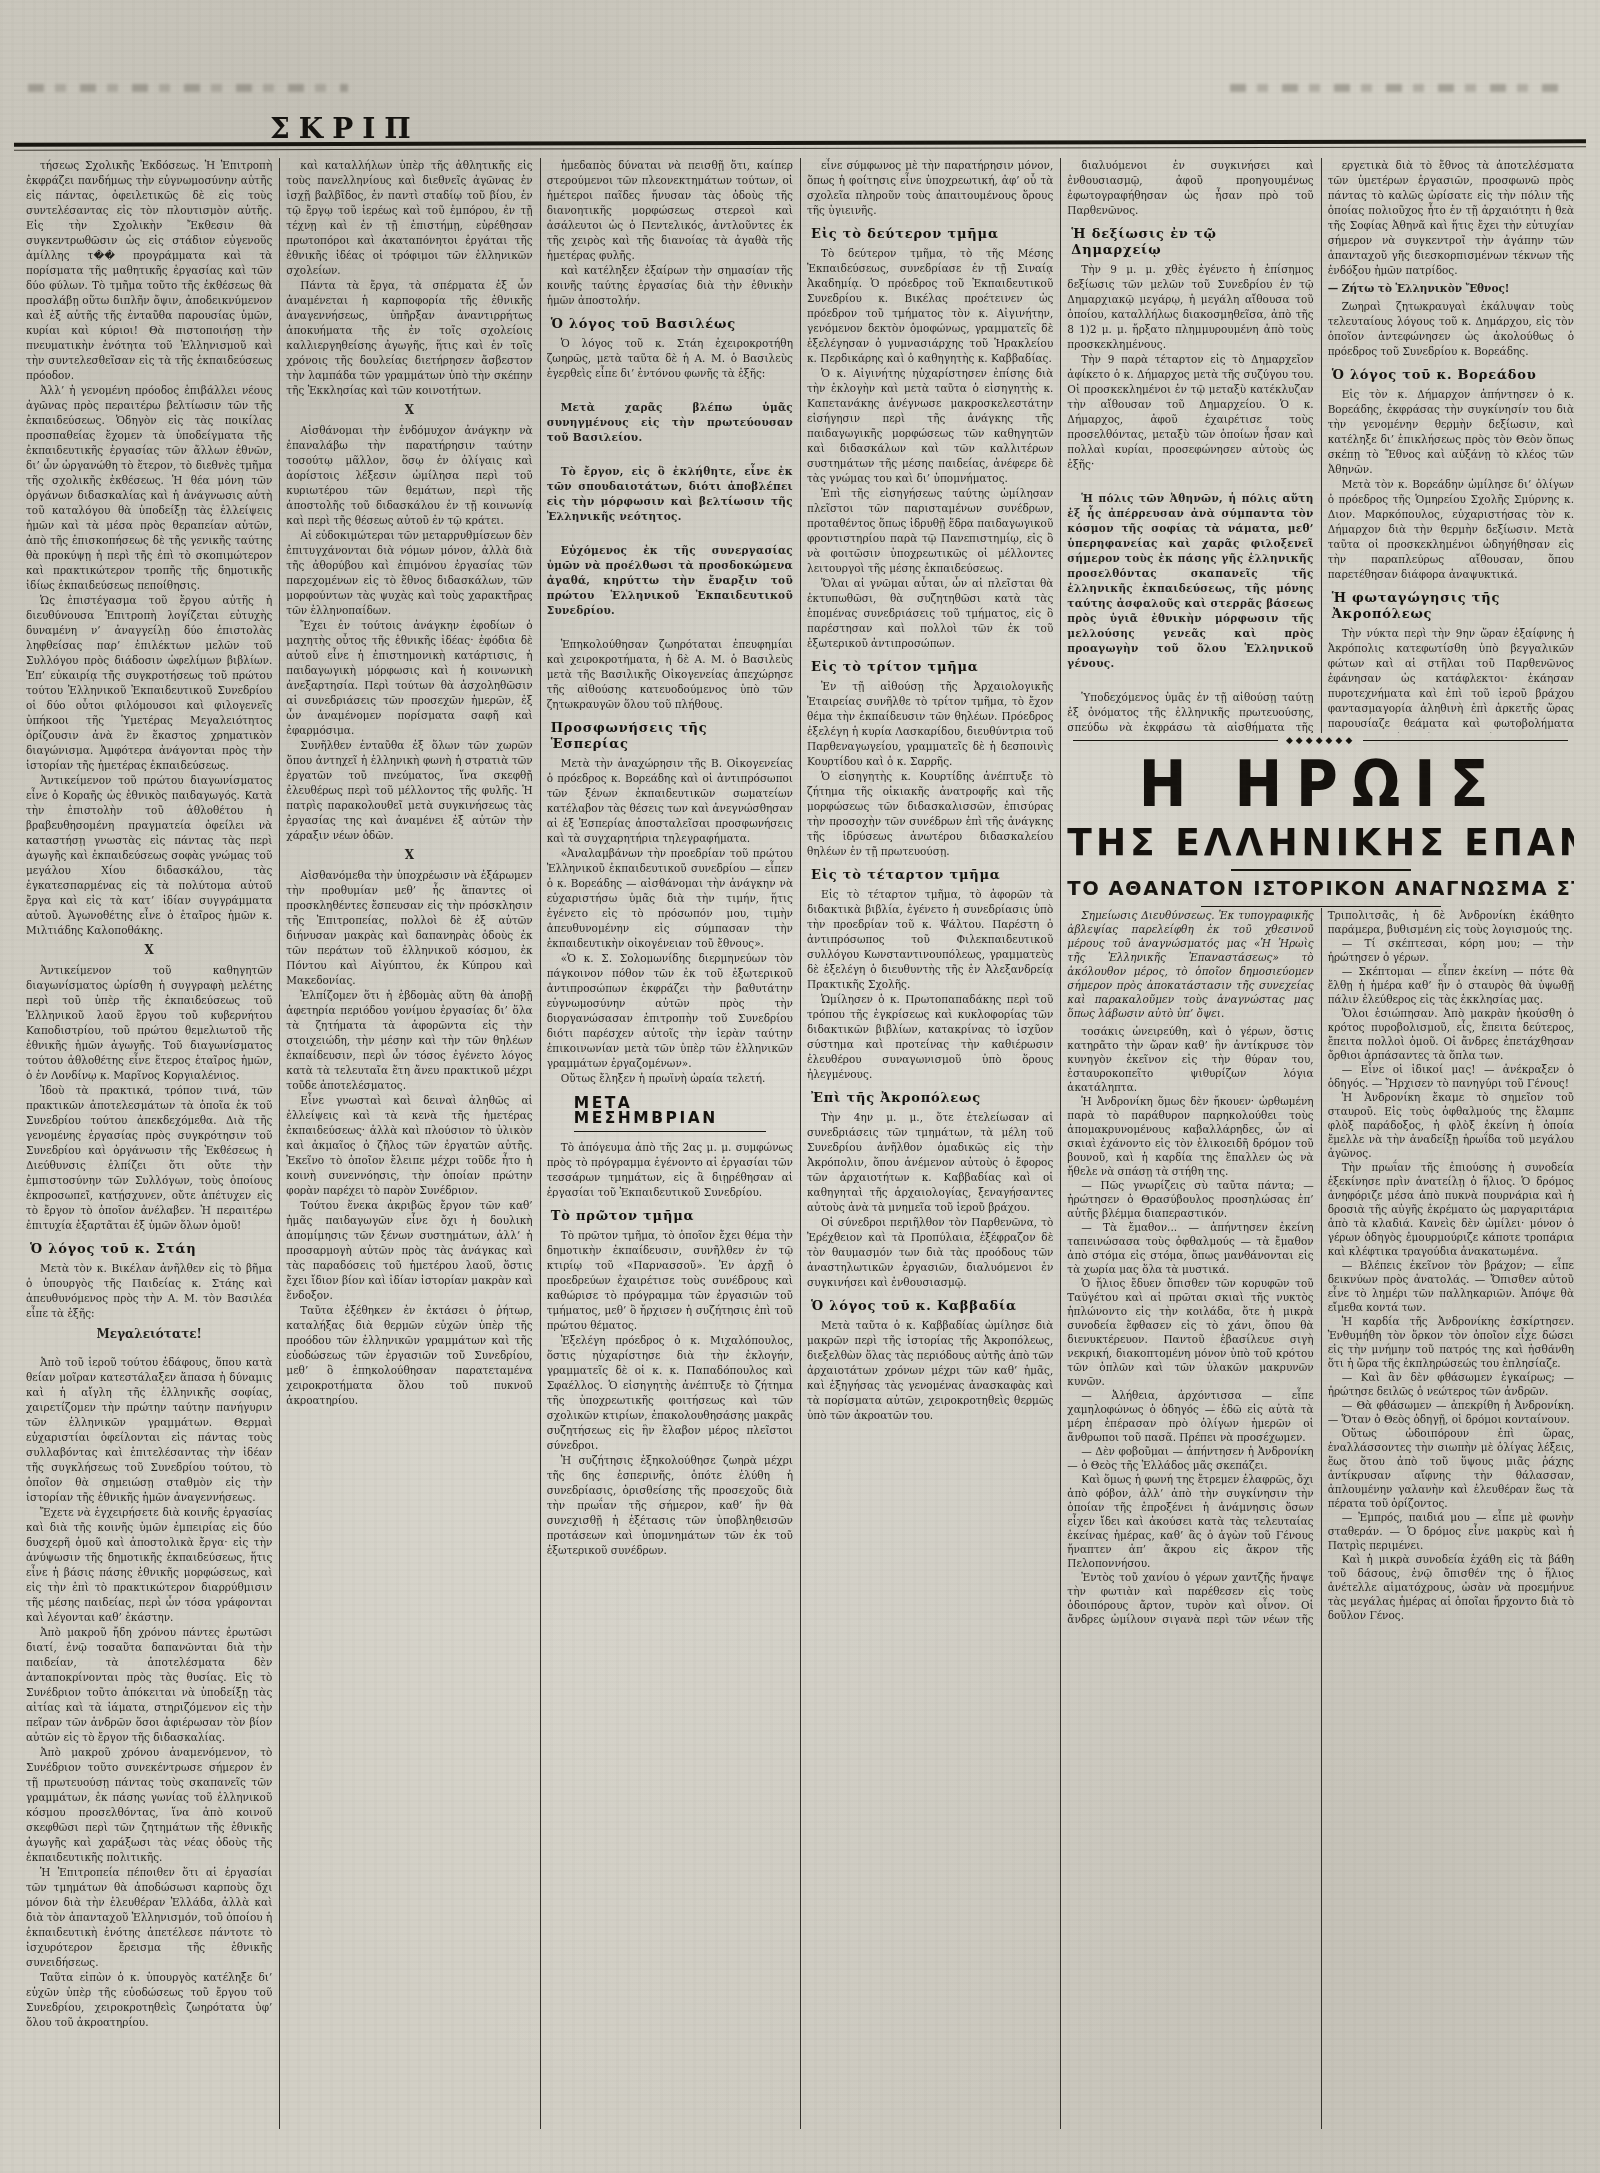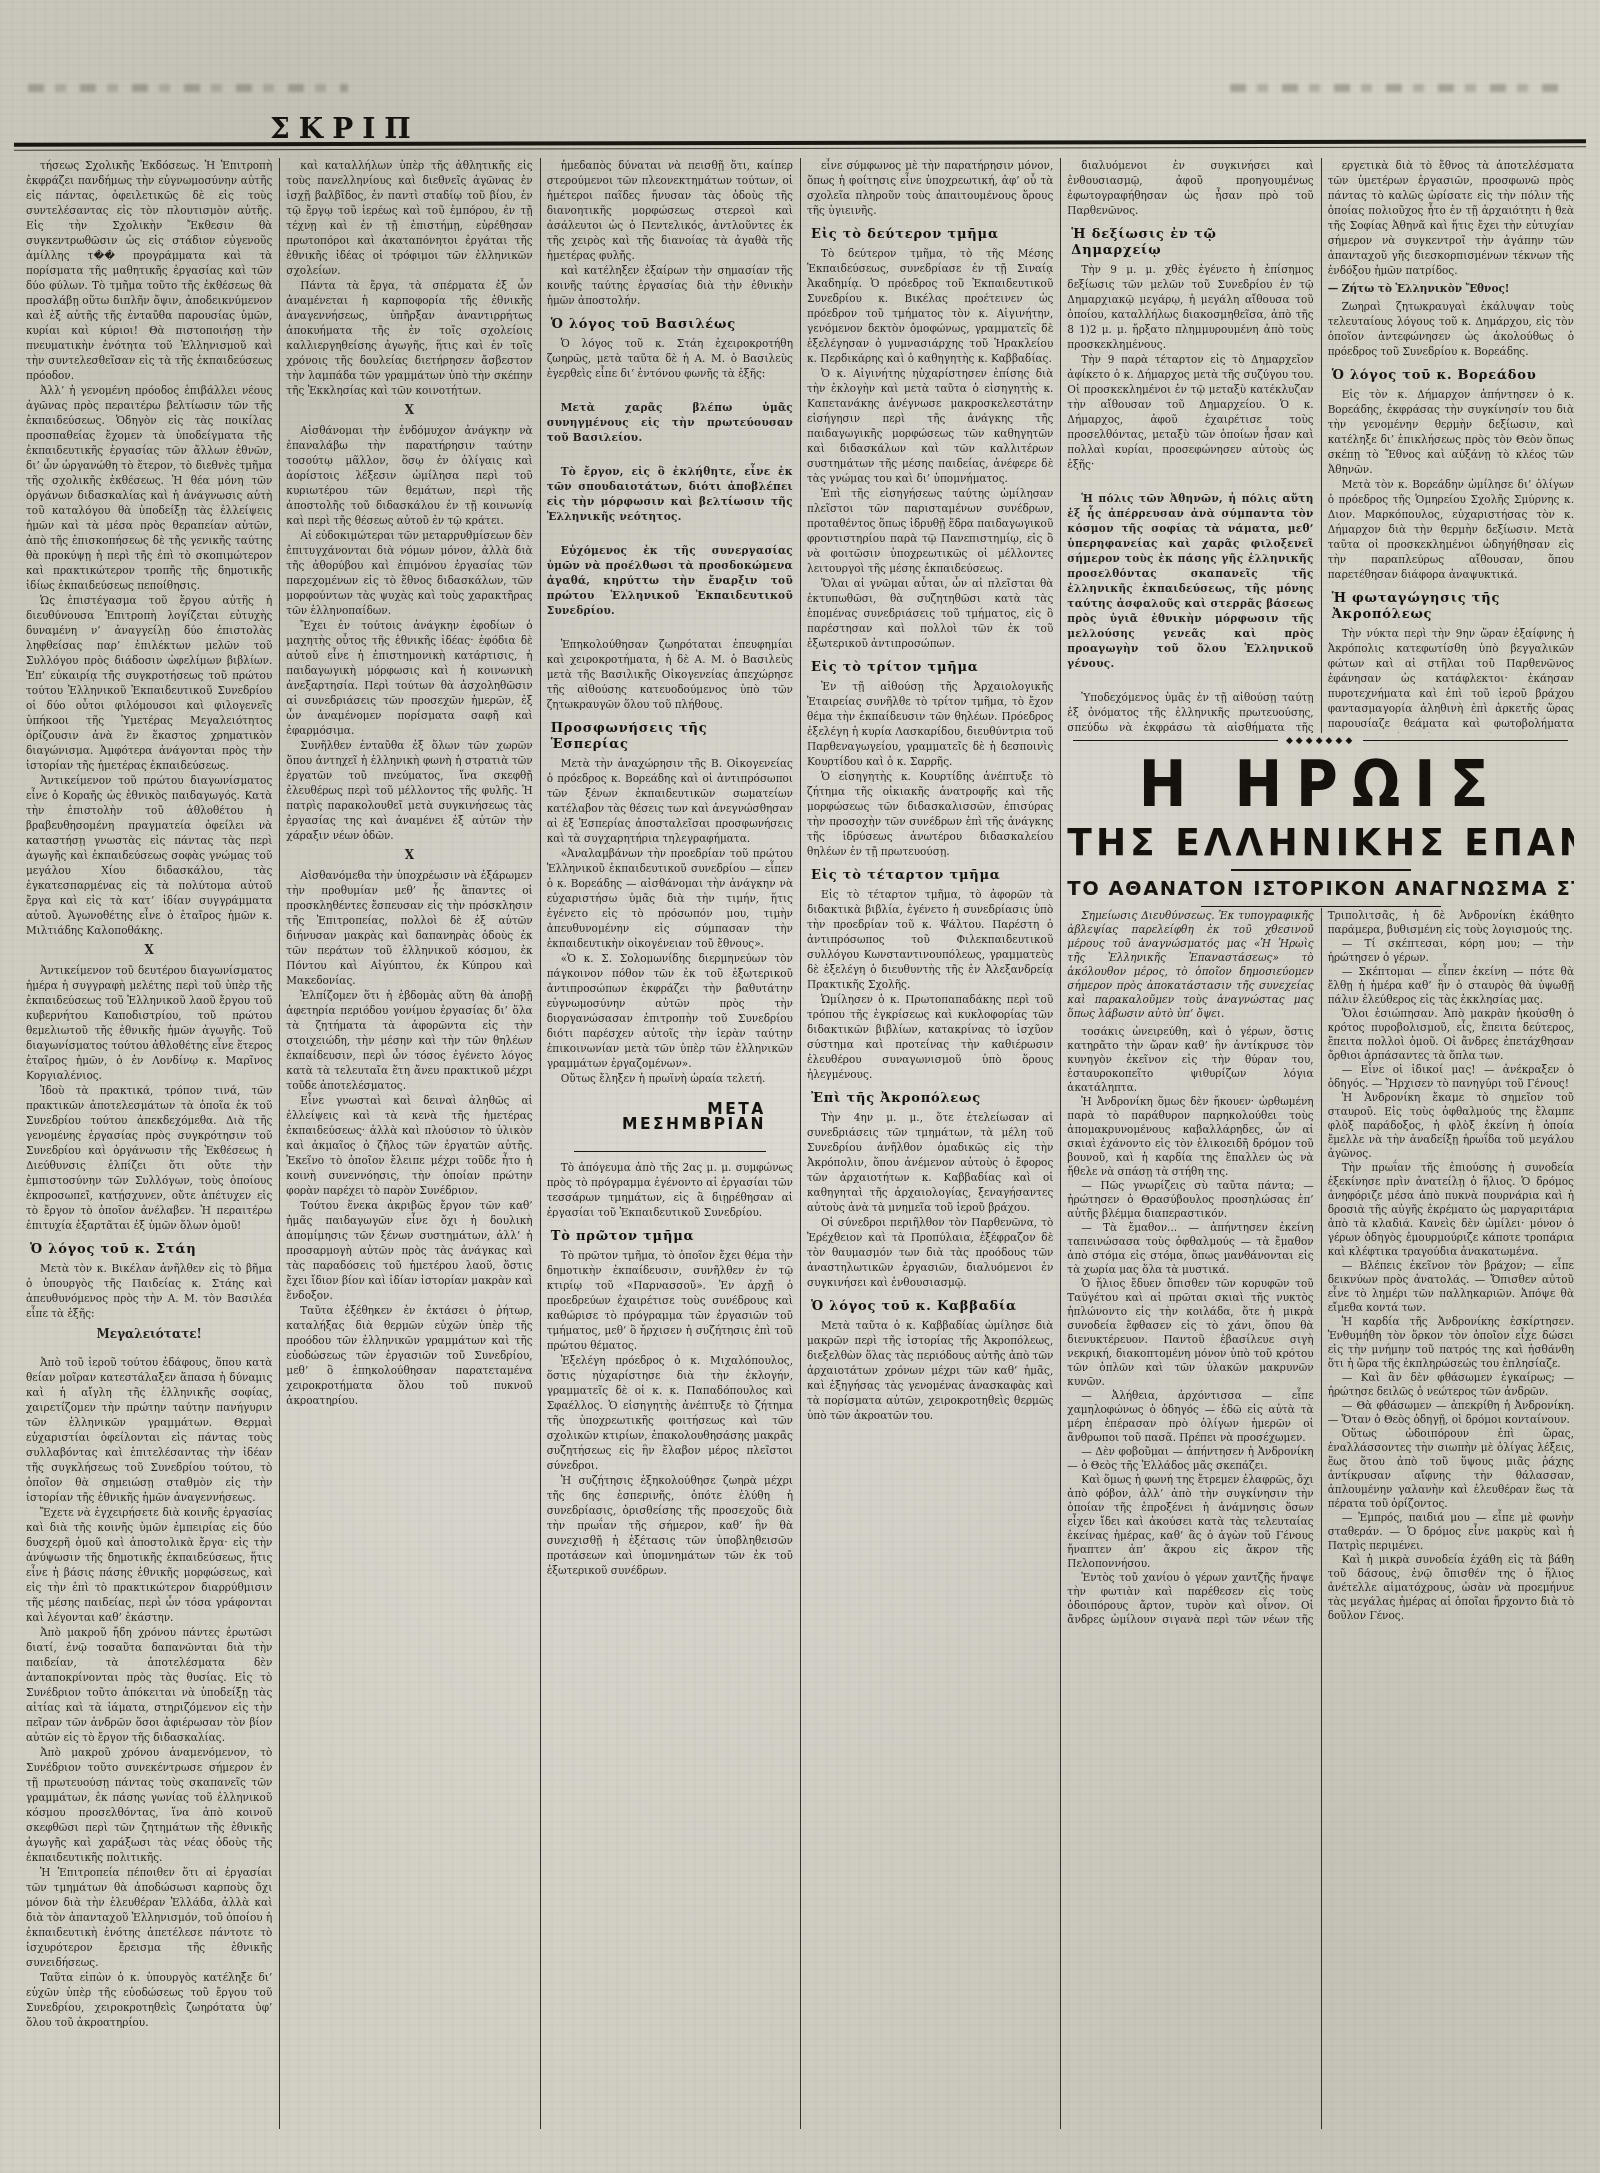--- a/index.html
+++ b/index.html
@@ -31,22 +31,22 @@
   .c1{grid-column:1;} .c2{grid-column:2;} .c3{grid-column:3;} .c4{grid-column:4;}
   .c5t{grid-column:5;grid-row:1;} .c6t{grid-column:6;grid-row:1;}
   .feature{grid-column:5/7;grid-row:2;text-align:center;}
   .serial{grid-column:5/7;grid-row:3;column-count:2;column-gap:14px;overflow:hidden;
     font-size:10.5px;line-height:14px;text-align:justify;}
   .b-p{margin:0;text-indent:14px;}
   .b-q{margin:19px 0;text-indent:14px;font-weight:700;letter-spacing:.3px;}
   .b-note{margin:0 0 4px;text-indent:14px;font-style:italic;}
   .b-h{font-weight:700;text-align:left;font-size:13px;letter-spacing:.8px;margin:8px 4px 4px;line-height:16px;color:#14120e;}
   .b-hc{font-weight:700;text-align:center;font-size:12px;margin:6px 0 13px;}
-  .b-H{font-family:"DejaVu Sans",sans-serif;font-weight:700;text-align:right;font-size:15.5px;letter-spacing:2.5px;
-    margin:16px auto 8px;padding-bottom:19px;border-bottom:1.5px solid #17150f;width:78%;color:#14120e;}
+  .b-H{font-family:"DejaVu Sans",sans-serif;font-weight:700;text-align:left;font-size:15.5px;letter-spacing:2.5px;
+    margin:10px auto 8px;padding-bottom:5px;border-bottom:1.5px solid #17150f;width:78%;color:#14120e;}
   .b-sep{text-align:center;font-weight:700;font-size:12px;margin:5px 0;}
   .b-dlgc{margin:3px 0;text-align:left;font-weight:700;text-indent:0;}
   .f-rule{display:flex;align-items:center;gap:8px;margin:2px 6px 6px;}
   .f-rule::before,.f-rule::after{content:"";flex:1;border-top:1.6px solid #17150f;}
   .f-orn{font-size:9px;letter-spacing:3px;color:#17150f;}
   .f-t1{font-family:"DejaVu Sans",sans-serif;font-weight:700;font-size:57px;letter-spacing:14px;
     transform:scaleY(1.12);color:#14110d;margin-top:2px;}
   .f-t2{font-family:"DejaVu Sans",sans-serif;font-weight:700;font-size:36px;letter-spacing:4px;
     transform:scaleY(1.05);color:#14110d;margin-top:4px;white-space:nowrap;}
   .f-mr{width:180px;border-top:2px solid #17150f;margin:7px auto 6px;}
@@ -71,21 +71,21 @@
     <div class="vline" style="left:calc((100% - 70px)/6*4 + 14px*4 - 7px);"></div>
     <div class="vline seg-top" style="left:calc((100% - 70px)/6*5 + 14px*5 - 7px);"></div>
     <div class="vline seg-bot" style="left:calc((100% - 70px)/6*5 + 14px*5 - 7px);"></div>
 
     <div class="col c1">
         <p class="b-p">τήσεως Σχολικῆς Ἐκδόσεως. Ἡ Ἐπιτροπὴ ἐκφράζει πανδήμως τὴν εὐγνωμοσύνην αὐτῆς εἰς πάντας, ὀφειλετικῶς δὲ εἰς τοὺς συντελέσαντας εἰς τὸν πλουτισμὸν αὐτῆς. Εἰς τὴν Σχολικὴν Ἔκθεσιν θὰ συγκεντρωθῶσιν ὡς εἰς στάδιον εὐγενοῦς ἁμίλλης τ�� προγράμματα καὶ τὰ πορίσματα τῆς μαθητικῆς ἐργασίας καὶ τῶν δύο φύλων. Τὸ τμῆμα τοῦτο τῆς ἐκθέσεως θὰ προσλάβῃ οὕτω διπλῆν ὄψιν, ἀποδεικνύμενον καὶ ἐξ αὐτῆς τῆς ἐνταῦθα παρουσίας ὑμῶν, κυρίαι καὶ κύριοι! Θὰ πιστοποιήσῃ τὴν πνευματικὴν ἑνότητα τοῦ Ἑλληνισμοῦ καὶ τὴν συντελεσθεῖσαν εἰς τὰ τῆς ἐκπαιδεύσεως πρόοδον.</p>
         <p class="b-p">Ἀλλ’ ἡ γενομένη πρόοδος ἐπιβάλλει νέους ἀγῶνας πρὸς περαιτέρω βελτίωσιν τῶν τῆς ἐκπαιδεύσεως. Ὁδηγὸν εἰς τὰς ποικίλας προσπαθείας ἔχομεν τὰ ὑποδείγματα τῆς ἐκπαιδευτικῆς ἐργασίας τῶν ἄλλων ἐθνῶν, δι’ ὧν ὠργανώθη τὸ ἕτερον, τὸ διεθνὲς τμῆμα τῆς σχολικῆς ἐκθέσεως. Ἡ θέα μόνη τῶν ὀργάνων διδασκαλίας καὶ ἡ ἀνάγνωσις αὐτὴ τοῦ καταλόγου θὰ ὑποδείξῃ τὰς ἐλλείψεις ἡμῶν καὶ τὰ μέσα πρὸς θεραπείαν αὐτῶν, ἀπὸ τῆς ἐπισκοπήσεως δὲ τῆς γενικῆς ταύτης θὰ προκύψῃ ἡ περὶ τῆς ἐπὶ τὸ σκοπιμώτερον καὶ πρακτικώτερον τροπῆς τῆς δημοτικῆς ἰδίως ἐκπαιδεύσεως πεποίθησις.</p>
         <p class="b-p">Ὡς ἐπιστέγασμα τοῦ ἔργου αὐτῆς ἡ διευθύνουσα Ἐπιτροπὴ λογίζεται εὐτυχὴς δυναμένη ν’ ἀναγγείλῃ δύο ἐπιστολὰς ληφθείσας παρ’ ἐπιλέκτων μελῶν τοῦ Συλλόγου πρὸς διάδοσιν ὠφελίμων βιβλίων. Ἐπ’ εὐκαιρίᾳ τῆς συγκροτήσεως τοῦ πρώτου τούτου Ἑλληνικοῦ Ἐκπαιδευτικοῦ Συνεδρίου οἱ δύο οὗτοι φιλόμουσοι καὶ φιλογενεῖς ὑπήκοοι τῆς Ὑμετέρας Μεγαλειότητος ὁρίζουσιν ἀνὰ ἓν ἕκαστος χρηματικὸν διαγώνισμα. Ἀμφότερα ἀνάγονται πρὸς τὴν ἱστορίαν τῆς ἡμετέρας ἐκπαιδεύσεως.</p>
         <p class="b-p">Ἀντικείμενον τοῦ πρώτου διαγωνίσματος εἶνε ὁ Κοραῆς ὡς ἐθνικὸς παιδαγωγός. Κατὰ τὴν ἐπιστολὴν τοῦ ἀθλοθέτου ἡ βραβευθησομένη πραγματεία ὀφείλει νὰ καταστήσῃ γνωστὰς εἰς πάντας τὰς περὶ ἀγωγῆς καὶ ἐκπαιδεύσεως σοφὰς γνώμας τοῦ μεγάλου Χίου διδασκάλου, τὰς ἐγκατεσπαρμένας εἰς τὰ πολύτομα αὐτοῦ ἔργα καὶ εἰς τὰ κατ’ ἰδίαν συγγράμματα αὐτοῦ. Ἀγωνοθέτης εἶνε ὁ ἑταῖρος ἡμῶν κ. Μιλτιάδης Καλοποθάκης.</p>
         <div class="b-sep">Χ</div>
-        <p class="b-p">Ἀντικείμενον τοῦ δευτέρου διαγωνίσματος ἡμέρα ἡ συγγραφὴ μελέτης περὶ τοῦ ὑπὲρ τῆς ἐκπαιδεύσεως τοῦ Ἑλληνικοῦ λαοῦ ἔργου τοῦ κυβερνήτου Καποδιστρίου, τοῦ πρώτου θεμελιωτοῦ τῆς ἐθνικῆς ἡμῶν ἀγωγῆς. Τοῦ διαγωνίσματος τούτου ἀθλοθέτης εἶνε ἕτερος ἑταῖρος ἡμῶν, ὁ ἐν Λονδίνῳ κ. Μαρῖνος Κοργιαλένιος.</p>
+        <p class="b-p">Ἀντικείμενον τοῦ καθηγητῶν διαγωνίσματος ὡρίσθη ἡ συγγραφὴ μελέτης περὶ τοῦ ὑπὲρ τῆς ἐκπαιδεύσεως τοῦ Ἑλληνικοῦ λαοῦ ἔργου τοῦ κυβερνήτου Καποδιστρίου, τοῦ πρώτου θεμελιωτοῦ τῆς ἐθνικῆς ἡμῶν ἀγωγῆς. Τοῦ διαγωνίσματος τούτου ἀθλοθέτης εἶνε ἕτερος ἑταῖρος ἡμῶν, ὁ ἐν Λονδίνῳ κ. Μαρῖνος Κοργιαλένιος.</p>
         <p class="b-p">Ἰδοὺ τὰ πρακτικά, τρόπον τινά, τῶν πρακτικῶν ἀποτελεσμάτων τὰ ὁποῖα ἐκ τοῦ Συνεδρίου τούτου ἀπεκδεχόμεθα. Διὰ τῆς γενομένης ἐργασίας πρὸς συγκρότησιν τοῦ Συνεδρίου καὶ ὀργάνωσιν τῆς Ἐκθέσεως ἡ Διεύθυνσις ἐλπίζει ὅτι οὔτε τὴν ἐμπιστοσύνην τῶν Συλλόγων, τοὺς ὁποίους ἐκπροσωπεῖ, κατῄσχυνεν, οὔτε ἀπέτυχεν εἰς τὸ ἔργον τὸ ὁποῖον ἀνέλαβεν. Ἡ περαιτέρω ἐπιτυχία ἐξαρτᾶται ἐξ ὑμῶν ὅλων ὁμοῦ!</p>
         <div class="b-h">Ὁ λόγος τοῦ κ. Στάη</div>
         <p class="b-p">Μετὰ τὸν κ. Βικέλαν ἀνῆλθεν εἰς τὸ βῆμα ὁ ὑπουργὸς τῆς Παιδείας κ. Στάης καὶ ἀπευθυνόμενος πρὸς τὴν Α. Μ. τὸν Βασιλέα εἶπε τὰ ἑξῆς:</p>
         <div class="b-hc">Μεγαλειότατε!</div>
         <p class="b-p">Ἀπὸ τοῦ ἱεροῦ τούτου ἐδάφους, ὅπου κατὰ θείαν μοῖραν κατεστάλαξεν ἅπασα ἡ δύναμις καὶ ἡ αἴγλη τῆς ἑλληνικῆς σοφίας, χαιρετίζομεν τὴν πρώτην ταύτην πανήγυριν τῶν ἑλληνικῶν γραμμάτων. Θερμαὶ εὐχαριστίαι ὀφείλονται εἰς πάντας τοὺς συλλαβόντας καὶ ἐπιτελέσαντας τὴν ἰδέαν τῆς συγκλήσεως τοῦ Συνεδρίου τούτου, τὸ ὁποῖον θὰ σημειώσῃ σταθμὸν εἰς τὴν ἱστορίαν τῆς ἐθνικῆς ἡμῶν ἀναγεννήσεως.</p>
         <p class="b-p">Ἔχετε νὰ ἐγχειρήσετε διὰ κοινῆς ἐργασίας καὶ διὰ τῆς κοινῆς ὑμῶν ἐμπειρίας εἰς δύο δυσχερῆ ὁμοῦ καὶ ἀποστολικὰ ἔργα· εἰς τὴν ἀνύψωσιν τῆς δημοτικῆς ἐκπαιδεύσεως, ἥτις εἶνε ἡ βάσις πάσης ἐθνικῆς μορφώσεως, καὶ εἰς τὴν ἐπὶ τὸ πρακτικώτερον διαρρύθμισιν τῆς μέσης παιδείας, περὶ ὧν τόσα γράφονται καὶ λέγονται καθ’ ἑκάστην.</p>
         <p class="b-p">Ἀπὸ μακροῦ ἤδη χρόνου πάντες ἐρωτῶσι διατί, ἐνῷ τοσαῦτα δαπανῶνται διὰ τὴν παιδείαν, τὰ ἀποτελέσματα δὲν ἀνταποκρίνονται πρὸς τὰς θυσίας. Εἰς τὸ Συνέδριον τοῦτο ἀπόκειται νὰ ὑποδείξῃ τὰς αἰτίας καὶ τὰ ἰάματα, στηριζόμενον εἰς τὴν πεῖραν τῶν ἀνδρῶν ὅσοι ἀφιέρωσαν τὸν βίον αὐτῶν εἰς τὸ ἔργον τῆς διδασκαλίας.</p>
         <p class="b-p">Ἀπὸ μακροῦ χρόνου ἀναμενόμενον, τὸ Συνέδριον τοῦτο συνεκέντρωσε σήμερον ἐν τῇ πρωτευούσῃ πάντας τοὺς σκαπανεῖς τῶν γραμμάτων, ἐκ πάσης γωνίας τοῦ ἑλληνικοῦ κόσμου προσελθόντας, ἵνα ἀπὸ κοινοῦ σκεφθῶσι περὶ τῶν ζητημάτων τῆς ἐθνικῆς ἀγωγῆς καὶ χαράξωσι τὰς νέας ὁδοὺς τῆς ἐκπαιδευτικῆς πολιτικῆς.</p>
         <p class="b-p">Ἡ Ἐπιτροπεία πέποιθεν ὅτι αἱ ἐργασίαι τῶν τμημάτων θὰ ἀποδώσωσι καρποὺς ὄχι μόνον διὰ τὴν ἐλευθέραν Ἑλλάδα, ἀλλὰ καὶ διὰ τὸν ἁπανταχοῦ Ἑλληνισμόν, τοῦ ὁποίου ἡ ἐκπαιδευτικὴ ἑνότης ἀπετέλεσε πάντοτε τὸ ἰσχυρότερον ἔρεισμα τῆς ἐθνικῆς συνειδήσεως.</p>
         <p class="b-p">Ταῦτα εἰπὼν ὁ κ. ὑπουργὸς κατέληξε δι’ εὐχῶν ὑπὲρ τῆς εὐοδώσεως τοῦ ἔργου τοῦ Συνεδρίου, χειροκροτηθεὶς ζωηρότατα ὑφ’ ὅλου τοῦ ἀκροατηρίου.</p>

